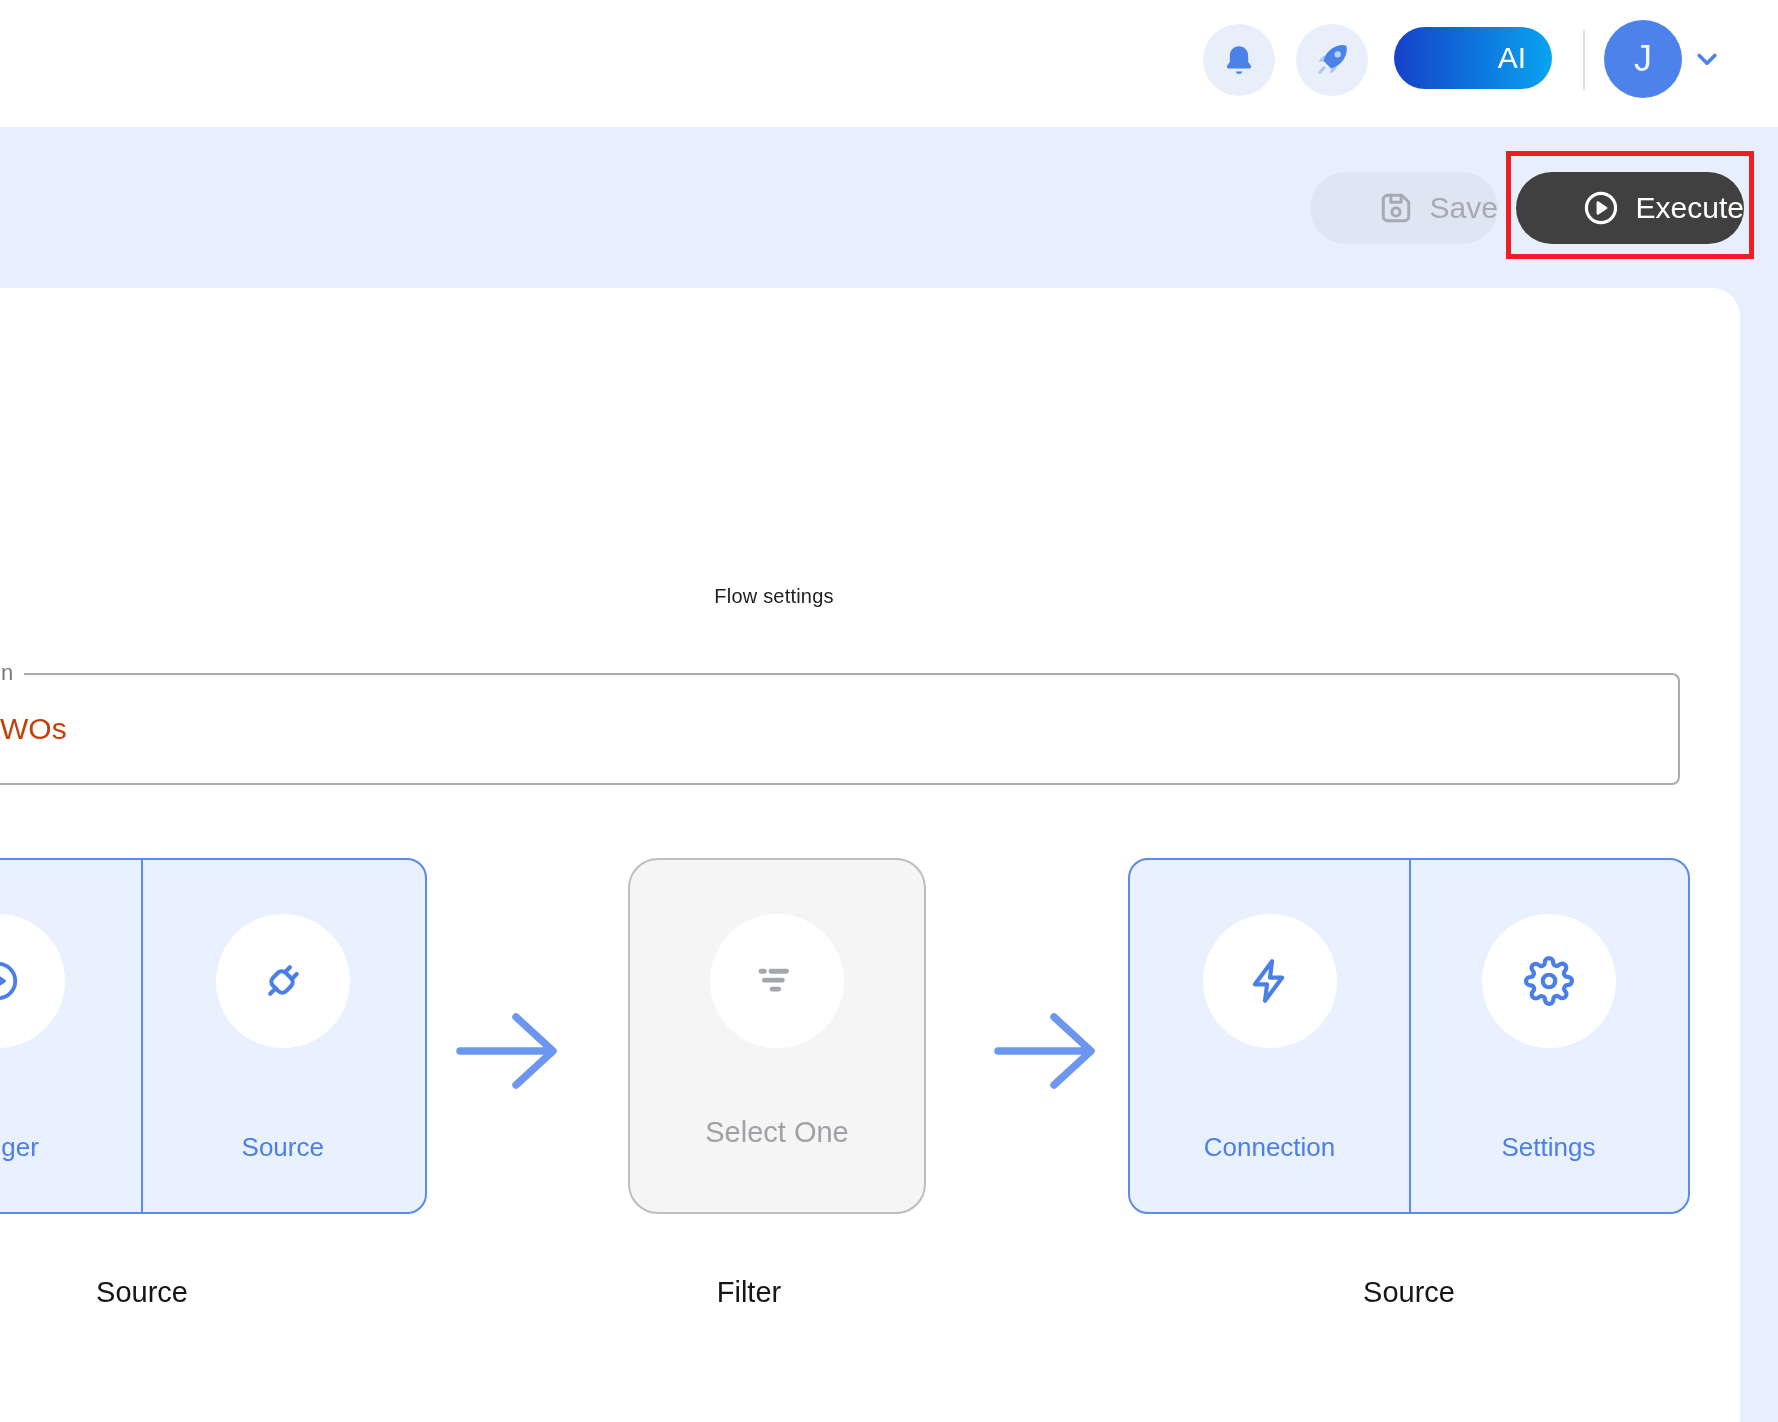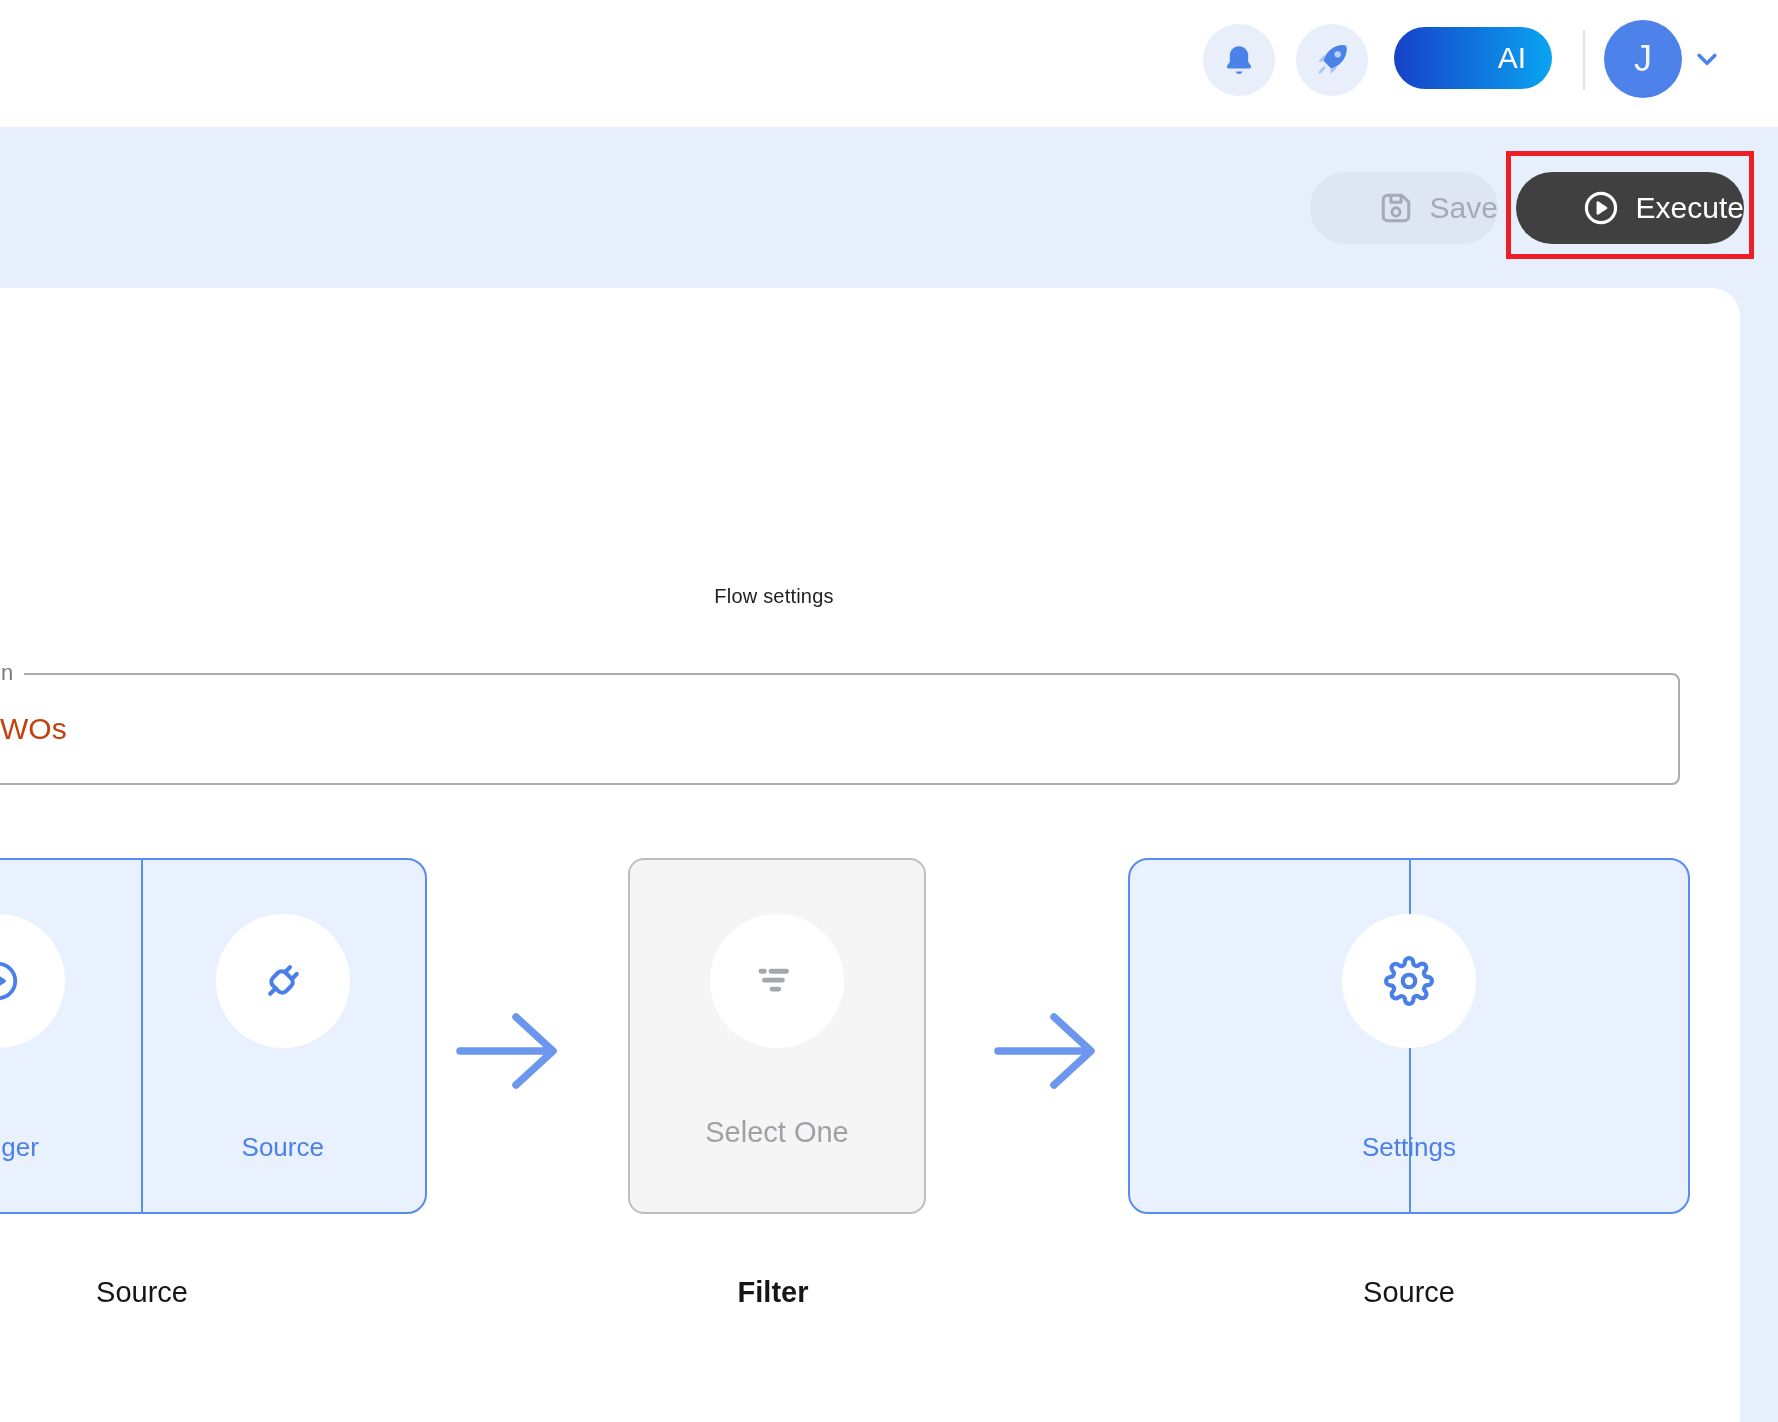--- a/index.html
+++ b/index.html
@@ -73,21 +73,21 @@
     position:absolute;left:50%;transform:translateX(-50%);top:54px;
     width:134px;height:134px;border-radius:50%;background:#ffffff;
     display:flex;align-items:center;justify-content:center;
   }
   .cell-label{
     position:absolute;left:0;right:0;top:272px;text-align:center;
     font-size:26px;color:#4c80e9;
   }
   .filter-card{
     left:628px;top:858px;width:298px;height:356px;background:#f5f5f6;
-    border:2px solid #bcbec2;border-radius:16px;box-sizing:border-box;cursor:pointer;
+    border:2px solid #bcbec2;border-radius:30px;box-sizing:border-box;cursor:pointer;
   }
   .filter-card .node-circle{top:54px;}
   .filter-placeholder{
     position:absolute;left:0;right:0;top:256px;text-align:center;
     font-size:29px;color:#9fa1a5;
   }
   .caption{
     top:1276px;text-align:center;font-size:29px;font-weight:500;color:#161616;width:500px;
   }
   .flow-arrow{width:120px;height:95px;top:1004px;}
@@ -194,27 +194,35 @@
     </svg>
   </div>
   <div class="filter-placeholder">Select One</div>
 </div>
 
 <svg class="abs flow-arrow" style="left:988px;" viewBox="0 0 120 95">
   <path d="M10 47h92M66 13l37 34-37 34" fill="none" stroke="#6d97ef" stroke-width="7.5" stroke-linecap="round" stroke-linejoin="round"></path>
 </svg>
 
 <div class="abs group-card" style="left:1128px;width:562px;">
+  <div class="cell">
+    <div class="node-circle">
+      <svg width="50" height="50" viewBox="0 0 24 24" fill="none" stroke="#4b7fe8" stroke-width="2" stroke-linecap="round" stroke-linejoin="round">
+        <path d="M13 2.5 4.8 13.6h5.8l-1 7.9 8.2-11.1h-5.8z"></path>
+      </svg>
+    </div>
+    <div class="cell-label">Connection</div>
+  </div>
   <div class="group-divider"></div>
   <div class="cell">
     <div class="node-circle">
       <svg width="50" height="50" viewBox="0 0 24 24" fill="none" stroke="#4b7fe8" stroke-width="2" stroke-linecap="round" stroke-linejoin="round">
         <circle cx="12" cy="12" r="3"></circle>
         <path d="M19.4 15a1.65 1.65 0 0 0 .33 1.82l.06.06a2 2 0 0 1 0 2.83 2 2 0 0 1-2.83 0l-.06-.06a1.65 1.65 0 0 0-1.82-.33 1.65 1.65 0 0 0-1 1.51V21a2 2 0 0 1-2 2 2 2 0 0 1-2-2v-.09A1.65 1.65 0 0 0 9 19.4a1.65 1.65 0 0 0-1.82.33l-.06.06a2 2 0 0 1-2.83 0 2 2 0 0 1 0-2.83l.06-.06a1.65 1.65 0 0 0 .33-1.82 1.65 1.65 0 0 0-1.51-1H3a2 2 0 0 1-2-2 2 2 0 0 1 2-2h.09A1.65 1.65 0 0 0 4.6 9a1.65 1.65 0 0 0-.33-1.82l-.06-.06a2 2 0 0 1 0-2.83 2 2 0 0 1 2.83 0l.06.06a1.65 1.65 0 0 0 1.82.33H9a1.65 1.65 0 0 0 1-1.51V3a2 2 0 0 1 2-2 2 2 0 0 1 2 2v.09a1.65 1.65 0 0 0 1 1.51 1.65 1.65 0 0 0 1.82-.33l.06-.06a2 2 0 0 1 2.83 0 2 2 0 0 1 0 2.83l-.06.06a1.65 1.65 0 0 0-.33 1.82V9a1.65 1.65 0 0 0 1.51 1H21a2 2 0 0 1 2 2 2 2 0 0 1-2 2h-.09a1.65 1.65 0 0 0-1.51 1z"></path>
       </svg>
     </div>
     <div class="cell-label">Settings</div>
   </div>
 </div>
 
 <div class="abs caption" style="left:-108px;">Source</div>
-<div class="abs caption" style="left:523px;font-weight:bold;">Filter</div>
+<div class="abs caption" style="left:499px;">Filter</div>
 <div class="abs caption" style="left:1159px;">Source</div>
 
 </body></html>

